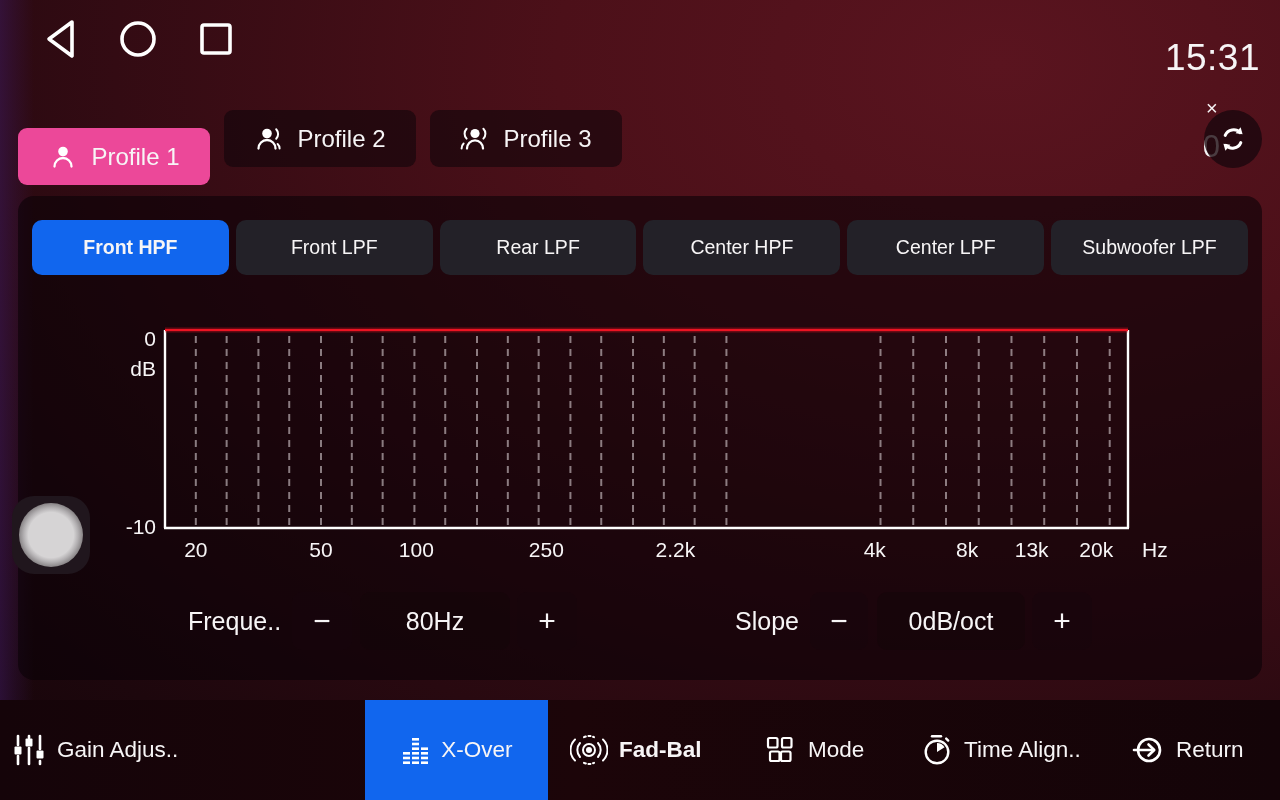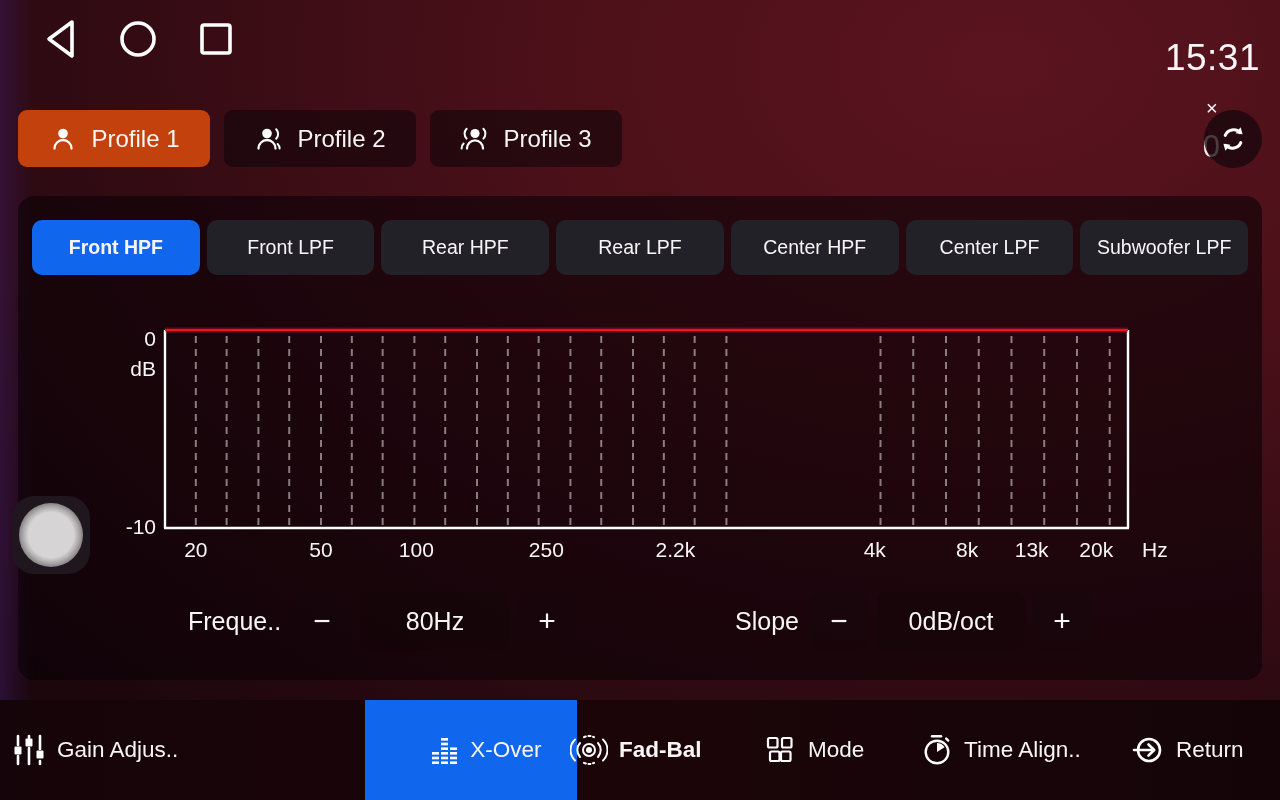--- a/index.html
+++ b/index.html
@@ -20,21 +20,21 @@
   #android-nav .nbtn{width:44px;height:46px;display:flex;align-items:center;justify-content:center;}
   #status-right{position:absolute;right:14px;top:10px;height:56px;display:flex;align-items:center;gap:9px;flex-direction:column;}
   #clock{font-size:37px;letter-spacing:.5px;margin:0 6px 0 8px;}
   #vol-x{font-size:20px;margin:0 1px 0 2px;}
   #vol-val{font-size:31px;}
 
   
   #profiles{position:absolute;left:18px;top:110px;display:flex;gap:14px;}
   .profile-tab{width:192px;height:57px;border-radius:9px;display:flex;align-items:center;justify-content:center;gap:13px;
     font-size:24px;background:rgba(16,5,10,0.6);cursor:default;}
-  .profile-tab.active{background:#c2410c;}
+  .profile-tab.active{background:#ec4899;margin-top:18px;}
   #refresh-btn{position:absolute;right:18px;top:110px;width:58px;height:58px;border-radius:50%;
     background:rgba(24,7,13,0.78);display:flex;align-items:center;justify-content:center;}
 
   
   #panel{position:absolute;left:18px;top:196px;width:1244px;height:484px;border-radius:16px;background:rgba(10,2,6,0.60);}
   #filter-tabs{position:absolute;left:14px;right:14px;top:24px;display:flex;gap:7px;}
   .ftab{flex:1;height:55px;border-radius:10px;display:flex;align-items:center;justify-content:center;
     font-size:19.5px;background:#232128;white-space:nowrap;}
   .ftab.active{background:#1166ee;font-weight:bold;}
 
@@ -53,21 +53,21 @@
   .ctl-val{position:absolute;top:396px;height:58px;border-radius:10px;background:rgba(20,5,10,0.55);
     display:flex;align-items:center;justify-content:center;font-size:25px;}
   #freq-label{left:170px;} #freq-minus{left:274px;width:60px;} #freq-value{left:342px;width:150px;} #freq-plus{left:499px;width:60px;}
   #slope-label{left:717px;} #slope-minus{left:792px;width:58px;} #slope-value{left:859px;width:148px;} #slope-plus{left:1014px;width:60px;}
 
   
   #bottom-bar{position:absolute;left:0;top:700px;width:1280px;height:100px;
     background:linear-gradient(90deg,#150409,#1c0509 45%,#140408);}
   .bnav{position:absolute;top:0;height:100px;display:flex;align-items:center;gap:11px;font-size:22.5px;white-space:nowrap;}
   .bnav.active{background:#1166ee;justify-content:center;}
-  #bn-0{left:12px;} #bn-1{left:194px;} #bn-2{left:365px;width:183px;padding-left:29px;} #bn-3{left:570px;font-weight:bold;}
+  #bn-0{left:12px;} #bn-1{left:194px;} #bn-2{left:365px;width:183px;} #bn-3{left:570px;font-weight:bold;}
   #bn-4{left:763px;} #bn-5{left:921px;} #bn-6{left:1131px;}
 </style>
 </head>
 <body>
 
 <div id="android-nav">
   <div class="nbtn">
     <svg width="36" height="42" viewBox="0 0 36 42">
         <path class="st" stroke-width="3.6" d="M30 4 L7 21 L30 38 Z"></path>
       </svg>
@@ -151,21 +151,20 @@
     <path class="st" stroke-width="3" d="M22.8 18.6 A9 9 0 0 1 7.8 21.3"></path>
     <polygon class="fw" points="7.4,26.8 5.4,19.8 12.4,20.7"></polygon>
   </svg>
 </div>
 
 <div id="panel">
 
   <div id="filter-tabs">
     <div class="ftab active">Front HPF</div>
     <div class="ftab">Front LPF</div>
-    <div class="ftab">Rear HPF</div>
     <div class="ftab">Rear LPF</div>
     <div class="ftab">Center HPF</div>
     <div class="ftab">Center LPF</div>
     <div class="ftab">Subwoofer LPF</div>
   </div>
 
   <svg id="xover-chart" width="1060" height="245">
       <line x1="75.816" x2="75.816" y1="16" y2="205" stroke="rgba(232,222,226,0.55)" stroke-width="2" stroke-dasharray="7 6"></line>
       <line x1="106.632" x2="106.632" y1="16" y2="205" stroke="rgba(232,222,226,0.55)" stroke-width="2" stroke-dasharray="7 6"></line>
       <line x1="138.411" x2="138.411" y1="16" y2="205" stroke="rgba(232,222,226,0.55)" stroke-width="2" stroke-dasharray="7 6"></line>

